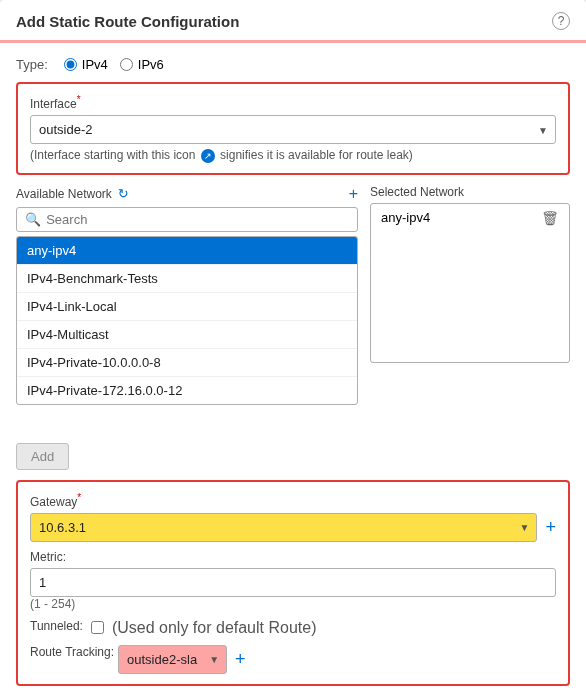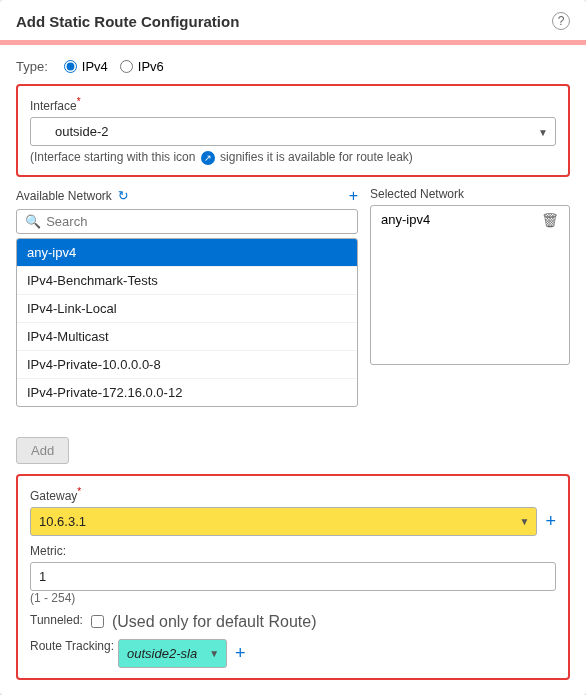--- a/index.html
+++ b/index.html
@@ -19,21 +19,21 @@
       border-radius: 4px;
       box-shadow: 0 2px 16px rgba(0,0,0,0.2);
       display: flex;
       flex-direction: column;
     }
     .dialog-header {
       display: flex;
       align-items: center;
       justify-content: space-between;
       padding: 12px 16px 10px 16px;
-      border-bottom: 5px solid #fca5a5;
+      border-bottom: 3px solid #fca5a5;
     }
     .dialog-title {
       font-size: 15px;
       font-weight: 600;
       color: #333;
     }
     .help-icon {
       width: 18px;
       height: 18px;
       border-radius: 50%;
@@ -91,21 +91,21 @@
     .field-label sup {
       color: #c00;
     }
     .select-wrapper {
       position: relative;
       display: inline-block;
       width: 100%;
     }
     .select-wrapper select {
       width: 100%;
-      padding: 6px 28px 6px 24px;
+      padding: 6px 28px 6px 8px;
       border: 1px solid #b0b0b0;
       border-radius: 3px;
       background: #fff;
       font-size: 13px;
       color: #222;
       appearance: none;
       -webkit-appearance: none;
       cursor: pointer;
       outline: none;
     }
@@ -210,21 +210,21 @@
     }
     .add-button {
       padding: 5px 14px;
       background: #e8e8e8;
       border: 1px solid #c0c0c0;
       border-radius: 3px;
       color: #888;
       font-size: 13px;
       cursor: not-allowed;
       align-self: flex-end;
-      margin-top: 24px;
+      margin-top: 32px;
     }
     .selected-network {
       width: 200px;
       display: flex;
       flex-direction: column;
       gap: 4px;
     }
     .selected-list-container {
       border: 1px solid #b0b0b0;
       border-radius: 3px;
@@ -312,28 +312,27 @@
     }
     .route-select-wrapper {
       position: relative;
       flex: 1;
     }
     .route-select-wrapper select {
       width: 100%;
       padding: 6px 28px 6px 8px;
       border: 1px solid #b0b0b0;
       border-radius: 3px;
-      background: #5eead4;
+      background: #fca5a5;
       font-size: 13px;
       color: #222;
       appearance: none;
       -webkit-appearance: none;
       cursor: pointer;
       outline: none;
-      font-style: italic;
     }
     .network-list-and-add {
       display: flex;
       flex-direction: column;
       gap: 4px;
     }
     .network-add-row {
       display: flex;
       align-items: center;
       gap: 4px;

